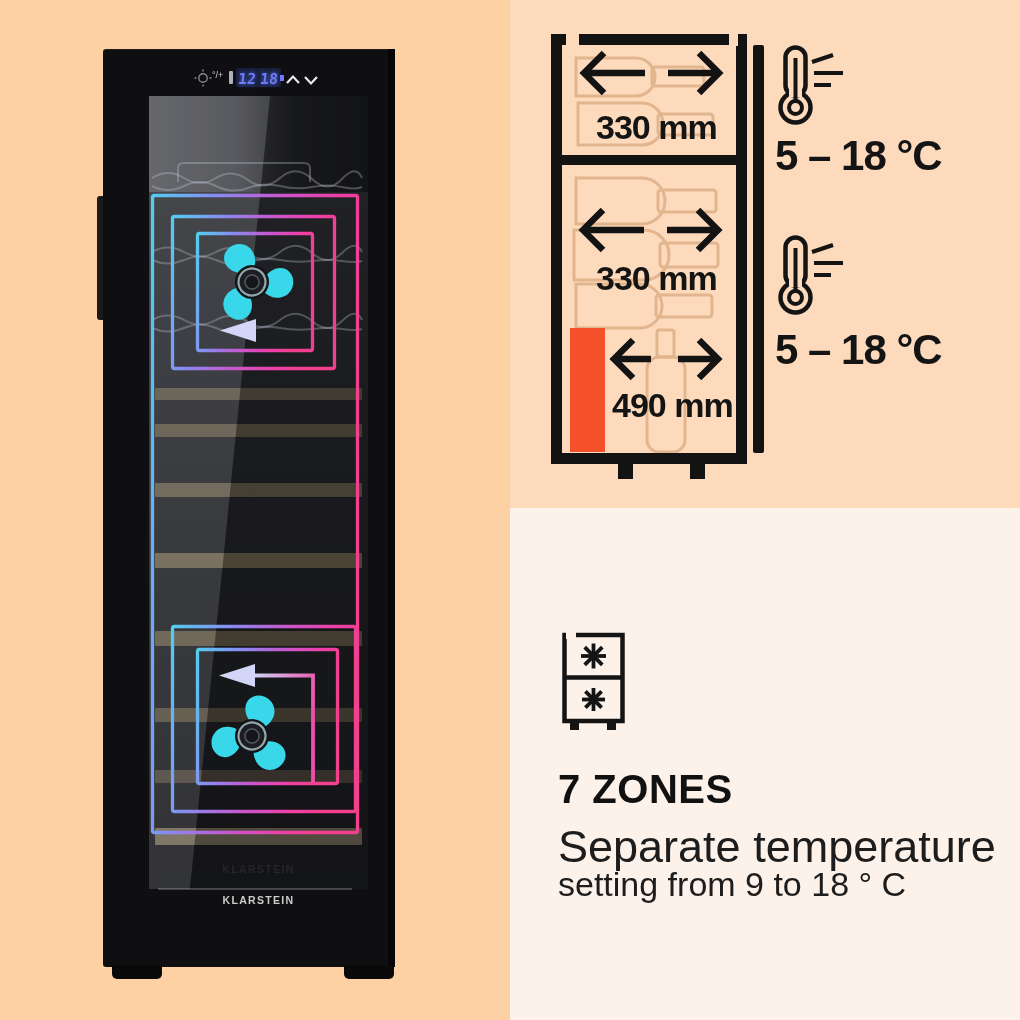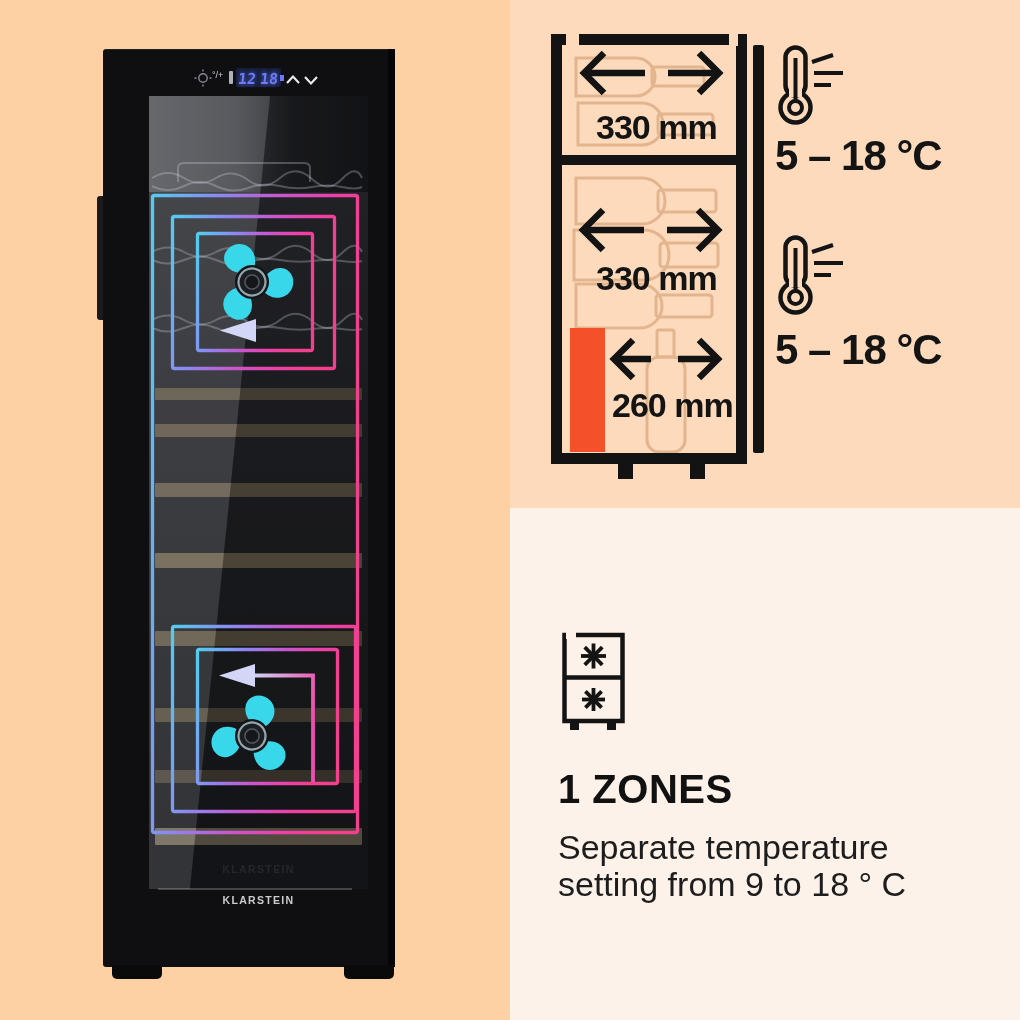--- a/index.html
+++ b/index.html
@@ -230,22 +230,22 @@
         <line x1="582" y1="699.5" x2="605" y2="699.5"></line>
         <line x1="585.4" y1="691.4" x2="601.6" y2="707.6"></line>
         <line x1="585.4" y1="707.6" x2="601.6" y2="691.4"></line>
       </g>
       <rect x="566" y="632" width="10" height="7" fill="#fcf2e9" stroke="none"></rect>
     </g>
   </svg>
 
   <div class="txt bold" style="left:596px;top:108px;font-size:34px;letter-spacing:-1px;color:#141414;">330 mm</div>
   <div class="txt bold" style="left:596px;top:259px;font-size:34px;letter-spacing:-1px;color:#141414;">330 mm</div>
-  <div class="txt bold" style="left:612px;top:386px;font-size:34px;letter-spacing:-1px;color:#141414;">260 mm</div>
+  <div class="txt bold" style="left:612px;top:386px;font-size:34px;letter-spacing:-1px;color:#141414;">490 mm</div>
 
   <div class="txt bold" style="left:775px;top:135px;font-size:42px;letter-spacing:-1px;color:#141414;line-height:42px;">5 – 18 °C</div>
   <div class="txt bold" style="left:775px;top:329px;font-size:42px;letter-spacing:-1px;color:#141414;line-height:42px;">5 – 18 °C</div>
 
-  <div class="txt bold" style="left:558px;top:768px;font-size:40px;letter-spacing:.5px;color:#111;line-height:42px;">1 ZONES</div>
-  <div class="txt" style="left:558px;top:828px;font-size:34px;color:#1d1d1d;line-height:38px;">Separate temperature</div>
+  <div class="txt bold" style="left:558px;top:768px;font-size:40px;letter-spacing:.5px;color:#111;line-height:42px;">7 ZONES</div>
+  <div class="txt" style="left:558px;top:828px;font-size:45px;color:#1d1d1d;line-height:38px;">Separate temperature</div>
   <div class="txt" style="left:558px;top:865px;font-size:34px;color:#1d1d1d;line-height:38px;">setting from 9 to 18 ° C</div>
 
 </div>
 
 </body></html>

